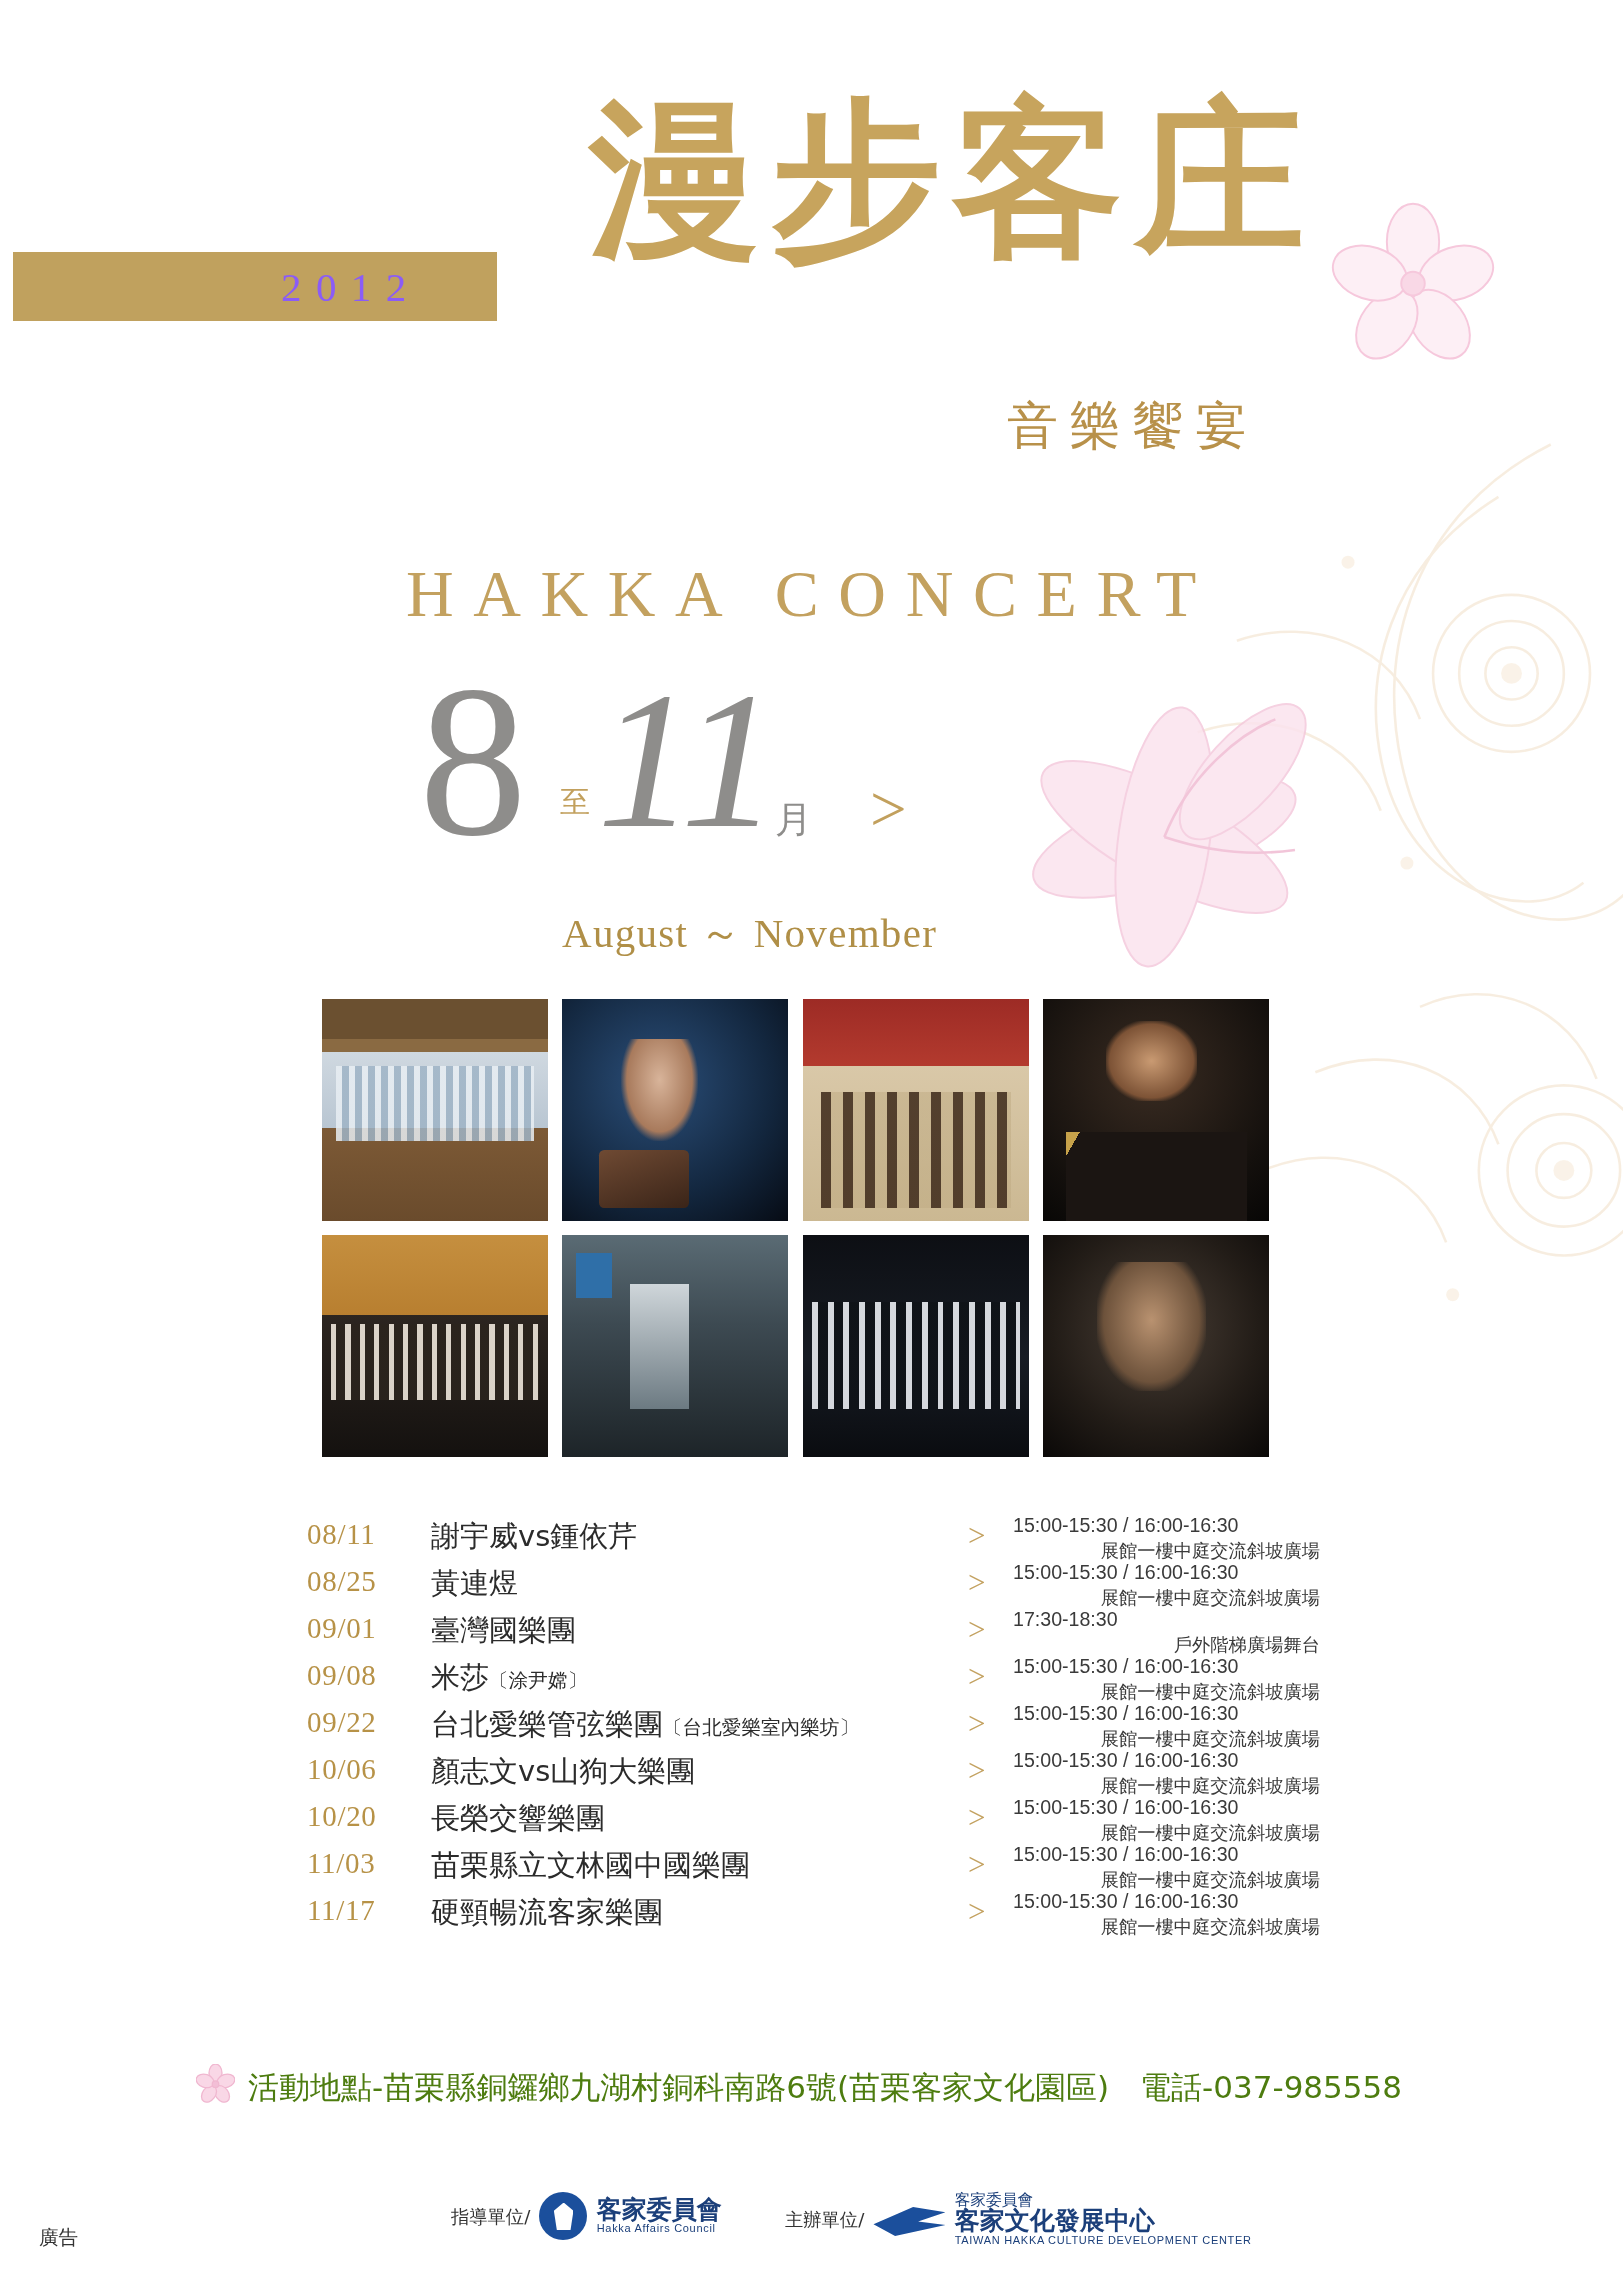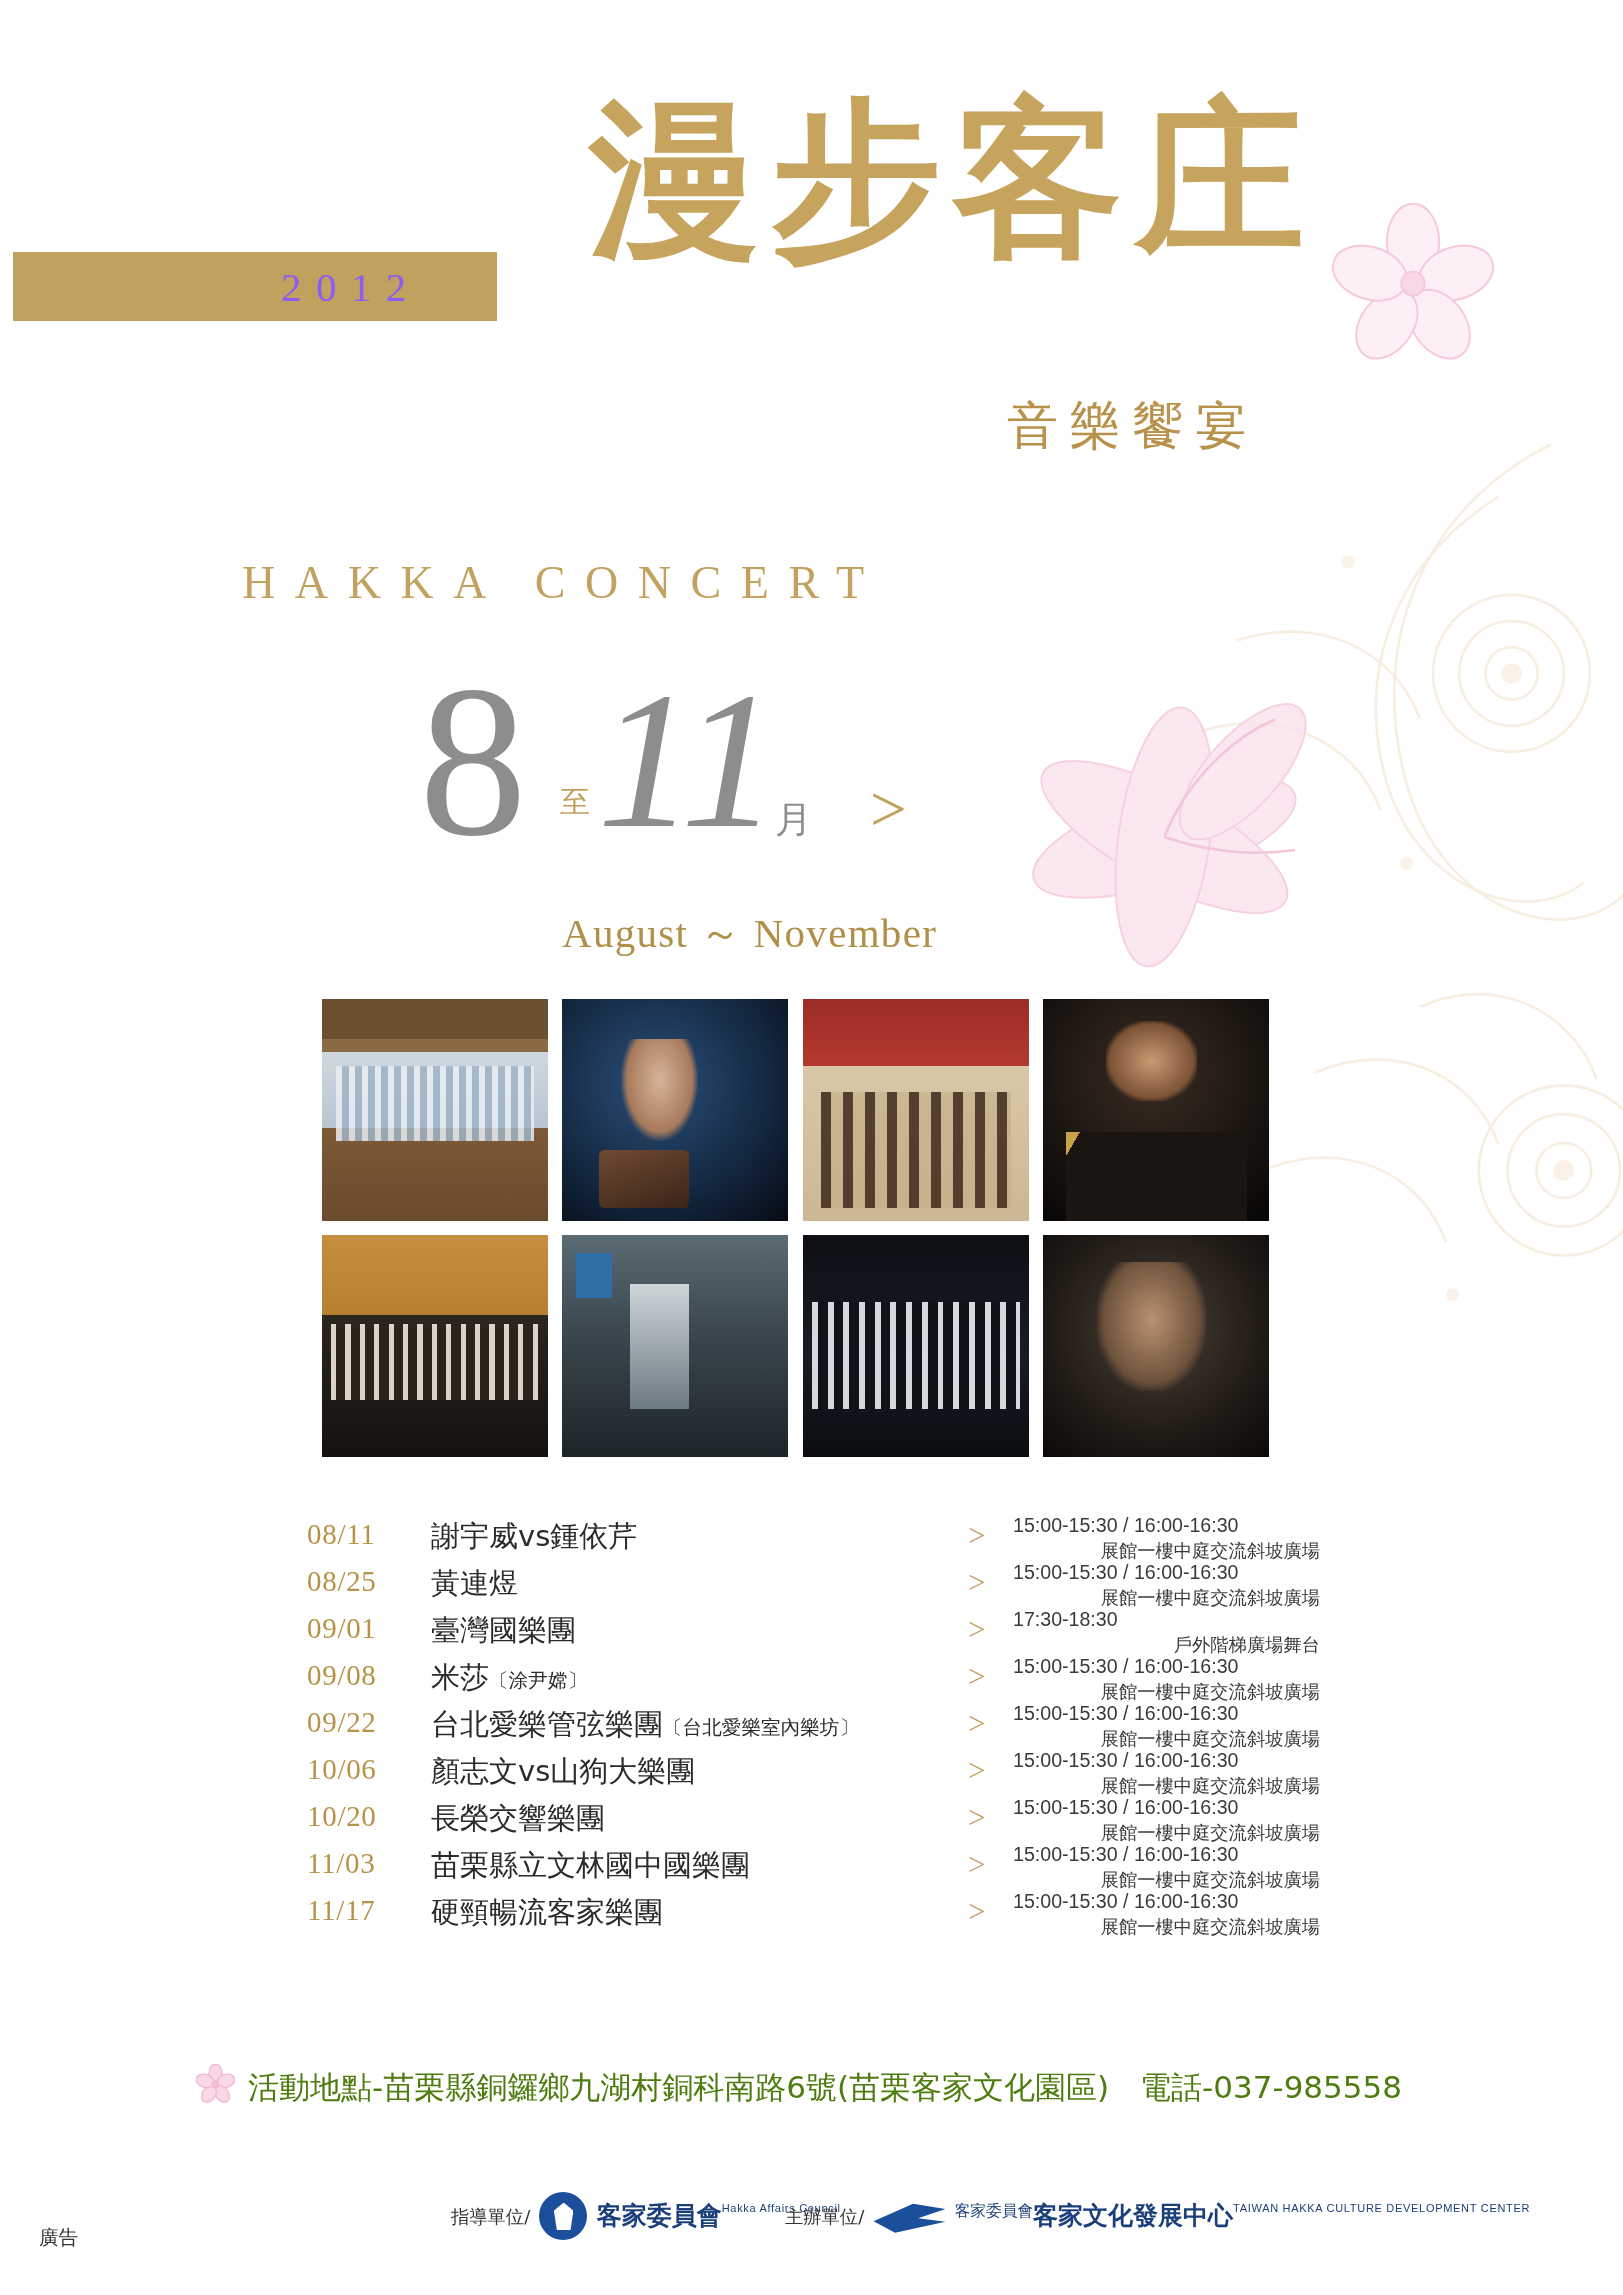--- a/index.html
+++ b/index.html
@@ -79,23 +79,23 @@
     letter-spacing: 11.8px;
     color: #b8914a;
     white-space: nowrap;
   }
 
   #hakka-concert {
     position: absolute;
     left: 242px;
     top: 556px;
     width: 1138px;
-    text-align: left;
-    font-family: "Liberation Serif", serif;
-    font-size: 46px;
+    text-align: center;
+    font-family: "Liberation Serif", serif;
+    font-size: 66px;
     letter-spacing: 19.6px;
     color: #c3a15f;
   }
 
   
   #date-block {
     position: absolute;
     left: 419px;
     top: 654px;
     width: 589px;
@@ -341,21 +341,21 @@
     width: 72px;
   }
   .logo-mark.swoosh::after {
     left: 0; top: 11.8px;
     width: 72px; height: 29px;
     background: #1b4f9c;
     clip-path: polygon(0% 60%, 55% 0%, 100% 18%, 62% 50%, 100% 62%, 30% 100%);
   }
   .logo-txt {
     display: flex;
-    flex-direction: row;
+    flex-direction: column;
     line-height: 1.05;
   }
   .logo-cn {
     font-family: "DejaVu Sans", sans-serif;
     font-size: 25px;
     font-weight: bold;
     color: #1b3f7a;
     white-space: nowrap;
   }
   .logo-cn.small { font-size: 15.7px; font-weight: normal; }

